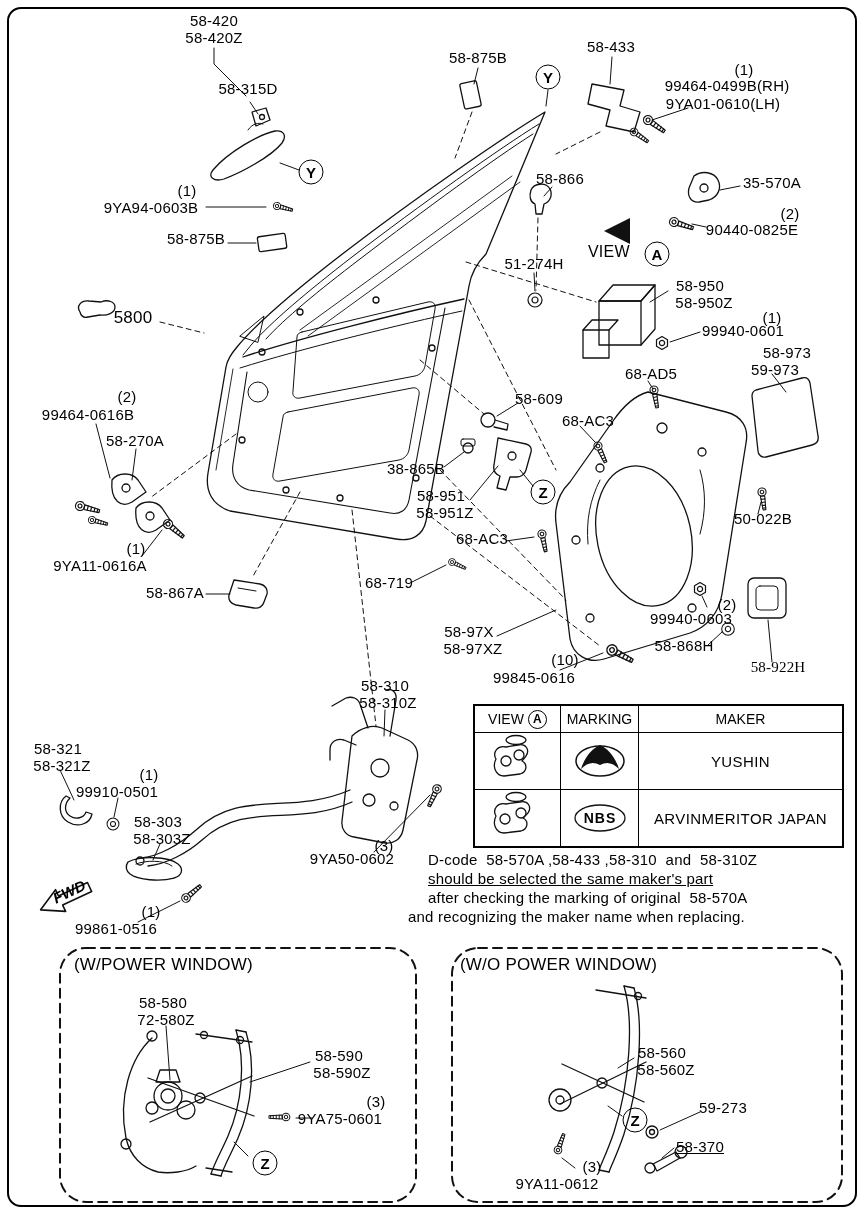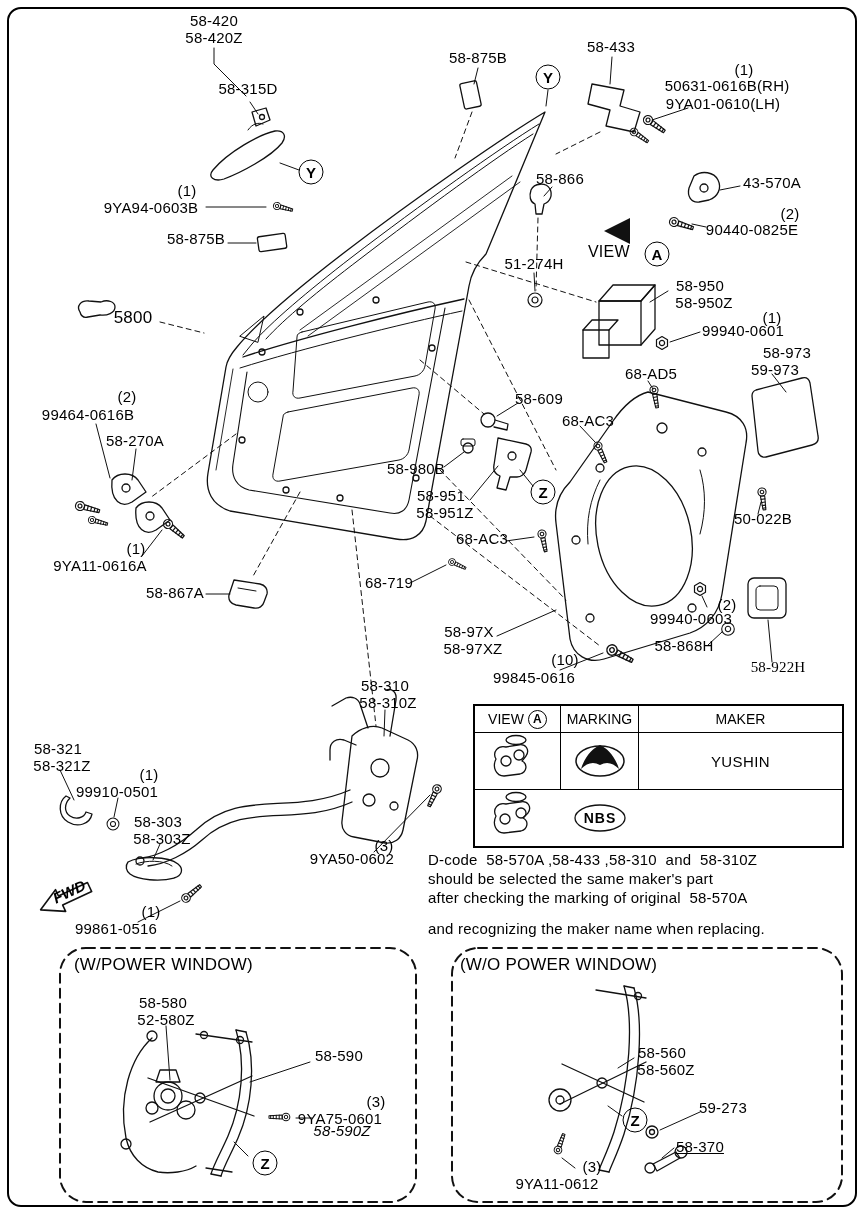--- a/index.html
+++ b/index.html
@@ -358,57 +358,62 @@
         <span class="circ-sm">A</span>
       </div>
       <div class="cell c2">MARKING</div>
       <div class="cell c3">MAKER</div>
     </div>
     <div class="trow r1">
       <div class="cell c1"></div>
       <div class="cell c2"></div>
       <div class="cell c3 maker">YUSHIN</div>
     </div>
+    <div class="trow r2">
+      <div class="cell c1"></div>
+      <div class="cell c2"></div>
+      <div class="cell c3 maker">ARVINMERITOR JAPAN</div>
+    </div>
   </div>
   <div class="nbs">NBS</div>
 
   <div class="fwd">FWD</div>
 
   <div id="labels">
       <div class="lbl" style="left: 214px; top: 13px;">58-420</div>
       <div class="lbl" style="left: 214px; top: 30px;">58-420Z</div>
       <div class="lbl" style="left: 248px; top: 81px;">58-315D</div>
       <div class="lbl" style="left: 478px; top: 50px;">58-875B</div>
       <div class="lbl" style="left: 611px; top: 39px;">58-433</div>
       <div class="lbl" style="left: 744px; top: 62px;">(1)</div>
-      <div class="lbl" style="left: 727px; top: 78px;">50631-0616B(RH)</div>
+      <div class="lbl" style="left: 727px; top: 78px;">99464-0499B(RH)</div>
       <div class="lbl" style="left: 723px; top: 96px;">9YA01-0610(LH)</div>
       <div class="lbl" style="left: 187px; top: 183px;">(1)</div>
       <div class="lbl" style="left: 151px; top: 200px;">9YA94-0603B</div>
       <div class="lbl" style="left: 196px; top: 231px;">58-875B</div>
       <div class="lbl" style="left: 560px; top: 171px;">58-866</div>
-      <div class="lbl" style="left: 772px; top: 175px;">43-570A</div>
+      <div class="lbl" style="left: 772px; top: 175px;">35-570A</div>
       <div class="lbl" style="left: 790px; top: 206px;">(2)</div>
       <div class="lbl" style="left: 752px; top: 222px;">90440-0825E</div>
       <div class="lbl" style="left: 534px; top: 256px;">51-274H</div>
       <div class="lbl left" style="left: 588px; top: 244px; font-size: 16px;">VIEW</div>
       <div class="lbl" style="left: 133px; top: 309px; font-size: 17px;">5800</div>
       <div class="lbl" style="left: 700px; top: 278px;">58-950</div>
       <div class="lbl" style="left: 704px; top: 295px;">58-950Z</div>
       <div class="lbl" style="left: 772px; top: 310px;">(1)</div>
       <div class="lbl" style="left: 743px; top: 323px;">99940-0601</div>
       <div class="lbl" style="left: 775px; top: 345px; margin-left: 12px;">58-973</div>
       <div class="lbl" style="left: 775px; top: 362px;">59-973</div>
       <div class="lbl" style="left: 651px; top: 366px;">68-AD5</div>
       <div class="lbl" style="left: 127px; top: 389px;">(2)</div>
       <div class="lbl" style="left: 88px; top: 407px;">99464-0616B</div>
       <div class="lbl" style="left: 135px; top: 433px;">58-270A</div>
       <div class="lbl" style="left: 539px; top: 391px;">58-609</div>
       <div class="lbl" style="left: 588px; top: 413px;">68-AC3</div>
-      <div class="lbl" style="left: 416px; top: 461px;">58-980B</div>
+      <div class="lbl" style="left: 416px; top: 461px;">38-865B</div>
       <div class="lbl" style="left: 441px; top: 488px;">58-951</div>
       <div class="lbl" style="left: 445px; top: 505px;">58-951Z</div>
       <div class="lbl" style="left: 763px; top: 511px;">50-022B</div>
       <div class="lbl" style="left: 482px; top: 531px;">68-AC3</div>
       <div class="lbl" style="left: 136px; top: 541px;">(1)</div>
       <div class="lbl" style="left: 100px; top: 558px;">9YA11-0616A</div>
       <div class="lbl" style="left: 175px; top: 585px;">58-867A</div>
       <div class="lbl" style="left: 389px; top: 575px;">68-719</div>
       <div class="lbl" style="left: 727px; top: 597px;">(2)</div>
       <div class="lbl" style="left: 691px; top: 611px;">99940-0603</div>
@@ -424,28 +429,28 @@
       <div class="lbl" style="left: 62px; top: 758px;">58-321Z</div>
       <div class="lbl" style="left: 149px; top: 767px;">(1)</div>
       <div class="lbl" style="left: 117px; top: 784px;">99910-0501</div>
       <div class="lbl" style="left: 158px; top: 814px;">58-303</div>
       <div class="lbl" style="left: 162px; top: 831px;">58-303Z</div>
       <div class="lbl" style="left: 384px; top: 838px;">(3)</div>
       <div class="lbl" style="left: 352px; top: 851px;">9YA50-0602</div>
       <div class="lbl" style="left: 151px; top: 904px;">(1)</div>
       <div class="lbl" style="left: 116px; top: 921px;">99861-0516</div>
       <div class="lbl left" style="left: 428px; top: 852px;">D-code  58-570A ,58-433 ,58-310  and  58-310Z</div>
-      <div class="lbl left" style="left: 428px; top: 871px;">should be selected the same maker's part</div>
+      <div class="lbl left" style="left: 428px; top: 871px; text-decoration: underline;">should be selected the same maker's part</div>
       <div class="lbl left" style="left: 428px; top: 890px;">after checking the marking of original  58-570A</div>
-      <div class="lbl left" style="left: 428px; top: 909px; margin-top: 12px;">and recognizing the maker name when replacing.</div>
+      <div class="lbl left" style="left: 408px; top: 909px;">and recognizing the maker name when replacing.</div>
       <div class="lbl left" style="left: 74px; top: 956px; font-size: 17px;">(W/POWER WINDOW)</div>
       <div class="lbl" style="left: 163px; top: 995px;">58-580</div>
-      <div class="lbl" style="left: 166px; top: 1012px;">52-580Z</div>
+      <div class="lbl" style="left: 166px; top: 1012px;">72-580Z</div>
       <div class="lbl" style="left: 339px; top: 1048px;">58-590</div>
-      <div class="lbl" style="left: 342px; top: 1123px; font-style: italic;">58-590Z</div>
+      <div class="lbl" style="left: 342px; top: 1065px;">58-590Z</div>
       <div class="lbl" style="left: 376px; top: 1094px;">(3)</div>
       <div class="lbl" style="left: 340px; top: 1111px;">9YA75-0601</div>
       <div class="lbl left" style="left: 460px; top: 956px; font-size: 17px; text-align: center;">(W/O POWER WINDOW)</div>
       <div class="lbl" style="left: 662px; top: 1045px;">58-560</div>
       <div class="lbl" style="left: 666px; top: 1062px;">58-560Z</div>
       <div class="lbl" style="left: 723px; top: 1100px;">59-273</div>
       <div class="lbl" style="left: 700px; top: 1139px; text-decoration: underline;">58-370</div>
       <div class="lbl" style="left: 592px; top: 1159px;">(3)</div>
       <div class="lbl" style="left: 557px; top: 1176px;">9YA11-0612</div>
       <div class="circ" style="left: 548px; top: 77px;">Y</div>

